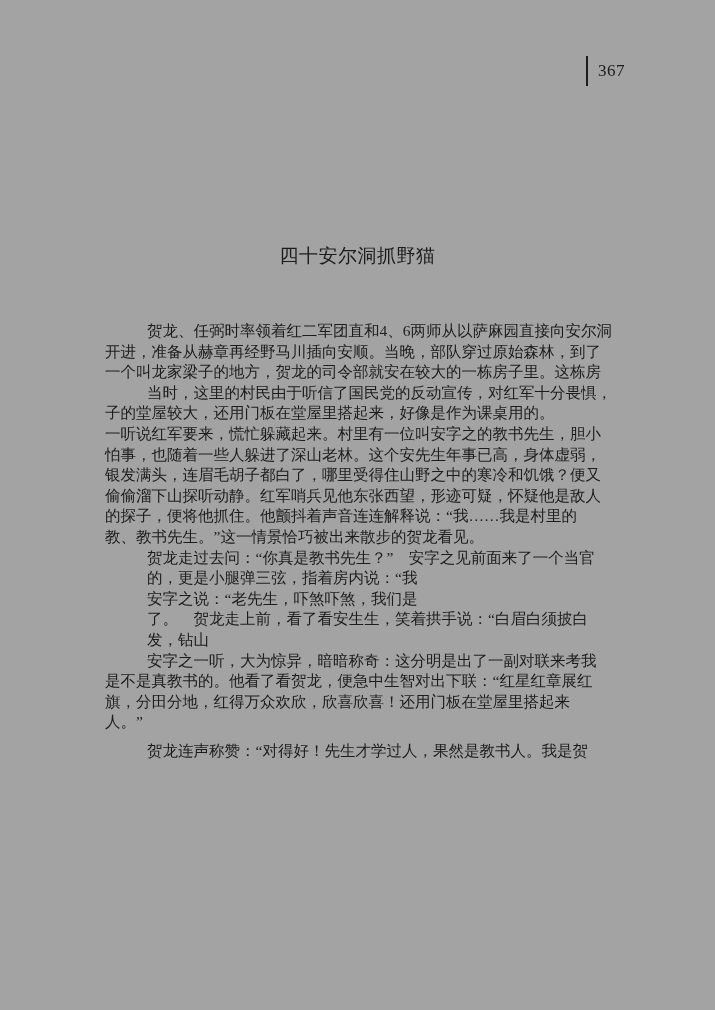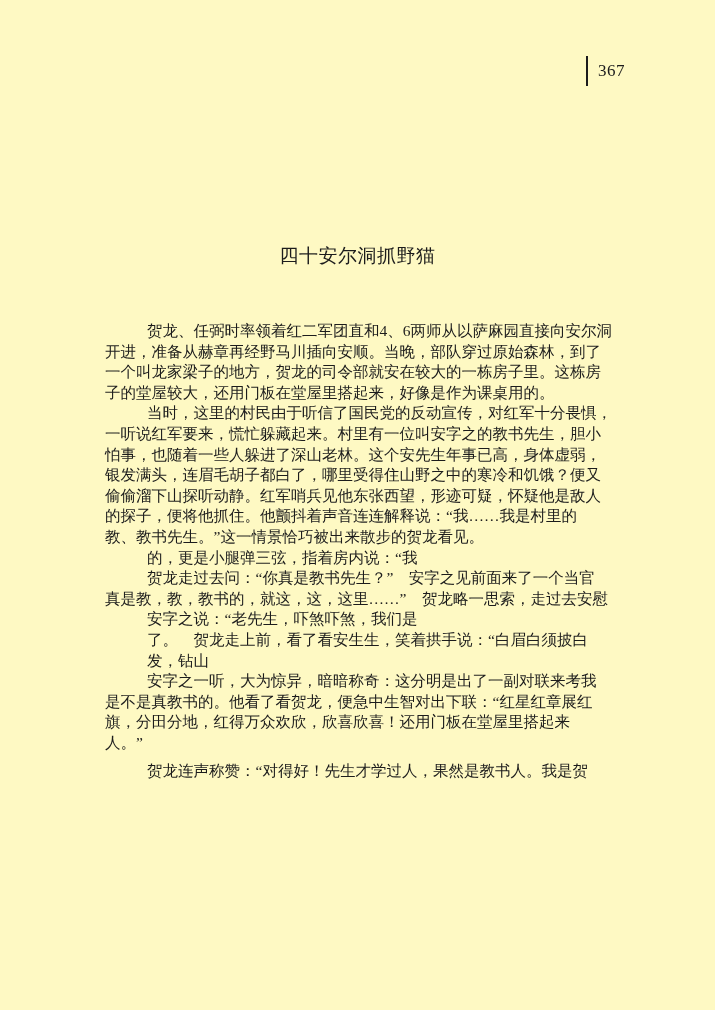--- a/index.html
+++ b/index.html
@@ -5,21 +5,21 @@
   html, body {
     margin: 0;
     padding: 0;
     background: #e8e8e8;
   }
   .page {
     position: relative;
     width: 715px;
     height: 1010px;
     margin: 0 auto;
-    background: #fef9c3;
+    background: #a3a3a3;
     overflow: hidden;
     font-family: "Liberation Serif", "DejaVu Serif", serif;
     color: #1c1c1c;
   }
   .page-num-wrap {
     position: absolute;
     top: 56px;
     left: 586px;
     display: flex;
     align-items: center;
@@ -74,31 +74,30 @@
     <div class="page-num-rule"></div>
     <span class="page-num">367</span>
   </div>
 
   <h1 class="chapter-title">四十安尔洞抓野猫</h1>
 
   <div class="text-body">
       <div class="line indent">贺龙、任弼时率领着红二军团直和4、6两师从以萨麻园直接向安尔洞</div>
       <div class="line">开进，准备从赫章再经野马川插向安顺。当晚，部队穿过原始森林，到了</div>
       <div class="line">一个叫龙家梁子的地方，贺龙的司令部就安在较大的一栋房子里。这栋房</div>
+      <div class="line indent">当时，这里的村民由于听信了国民党的反动宣传，对红军十分畏惧，</div>
       <div class="line">子的堂屋较大，还用门板在堂屋里搭起来，好像是作为课桌用的。</div>
-      <div class="line indent">当时，这里的村民由于听信了国民党的反动宣传，对红军十分畏惧，</div>
       <div class="line">一听说红军要来，慌忙躲藏起来。村里有一位叫安字之的教书先生，胆小</div>
       <div class="line">怕事，也随着一些人躲进了深山老林。这个安先生年事已高，身体虚弱，</div>
       <div class="line">银发满头，连眉毛胡子都白了，哪里受得住山野之中的寒冷和饥饿？便又</div>
       <div class="line">偷偷溜下山探听动静。红军哨兵见他东张西望，形迹可疑，怀疑他是敌人</div>
       <div class="line">的探子，便将他抓住。他颤抖着声音连连解释说：“我……我是村里的</div>
       <div class="line">教、教书先生。”这一情景恰巧被出来散步的贺龙看见。</div>
+      <div class="line indent">贺龙走过去问：“你真是教书先生？”　安字之见前面来了一个当官</div>
       <div class="line indent">的，更是小腿弹三弦，指着房内说：“我</div>
-      <div class="line indent">贺龙走过去问：“你真是教书先生？”　安字之见前面来了一个当官</div>
-      <div class="line">真是教，教，教书的，就这，这，这里……”　贺龙略一思索，走过去安慰</div>
       <div class="line indent">安字之说：“老先生，吓煞吓煞，我们是</div>
       <div class="line indent">了。　贺龙走上前，看了看安生生，笑着拱手说：“白眉白须披白</div>
       <div class="line indent">发，钻山</div>
       <div class="line indent">安字之一听，大为惊异，暗暗称奇：这分明是出了一副对联来考我</div>
       <div class="line">是不是真教书的。他看了看贺龙，便急中生智对出下联：“红星红章展红</div>
       <div class="line">旗，分田分地，红得万众欢欣，欣喜欣喜！还用门板在堂屋里搭起来</div>
       <div class="line">人。”</div>
       <div class="line indent gap">贺龙连声称赞：“对得好！先生才学过人，果然是教书人。我是贺</div>
     </div>
 

